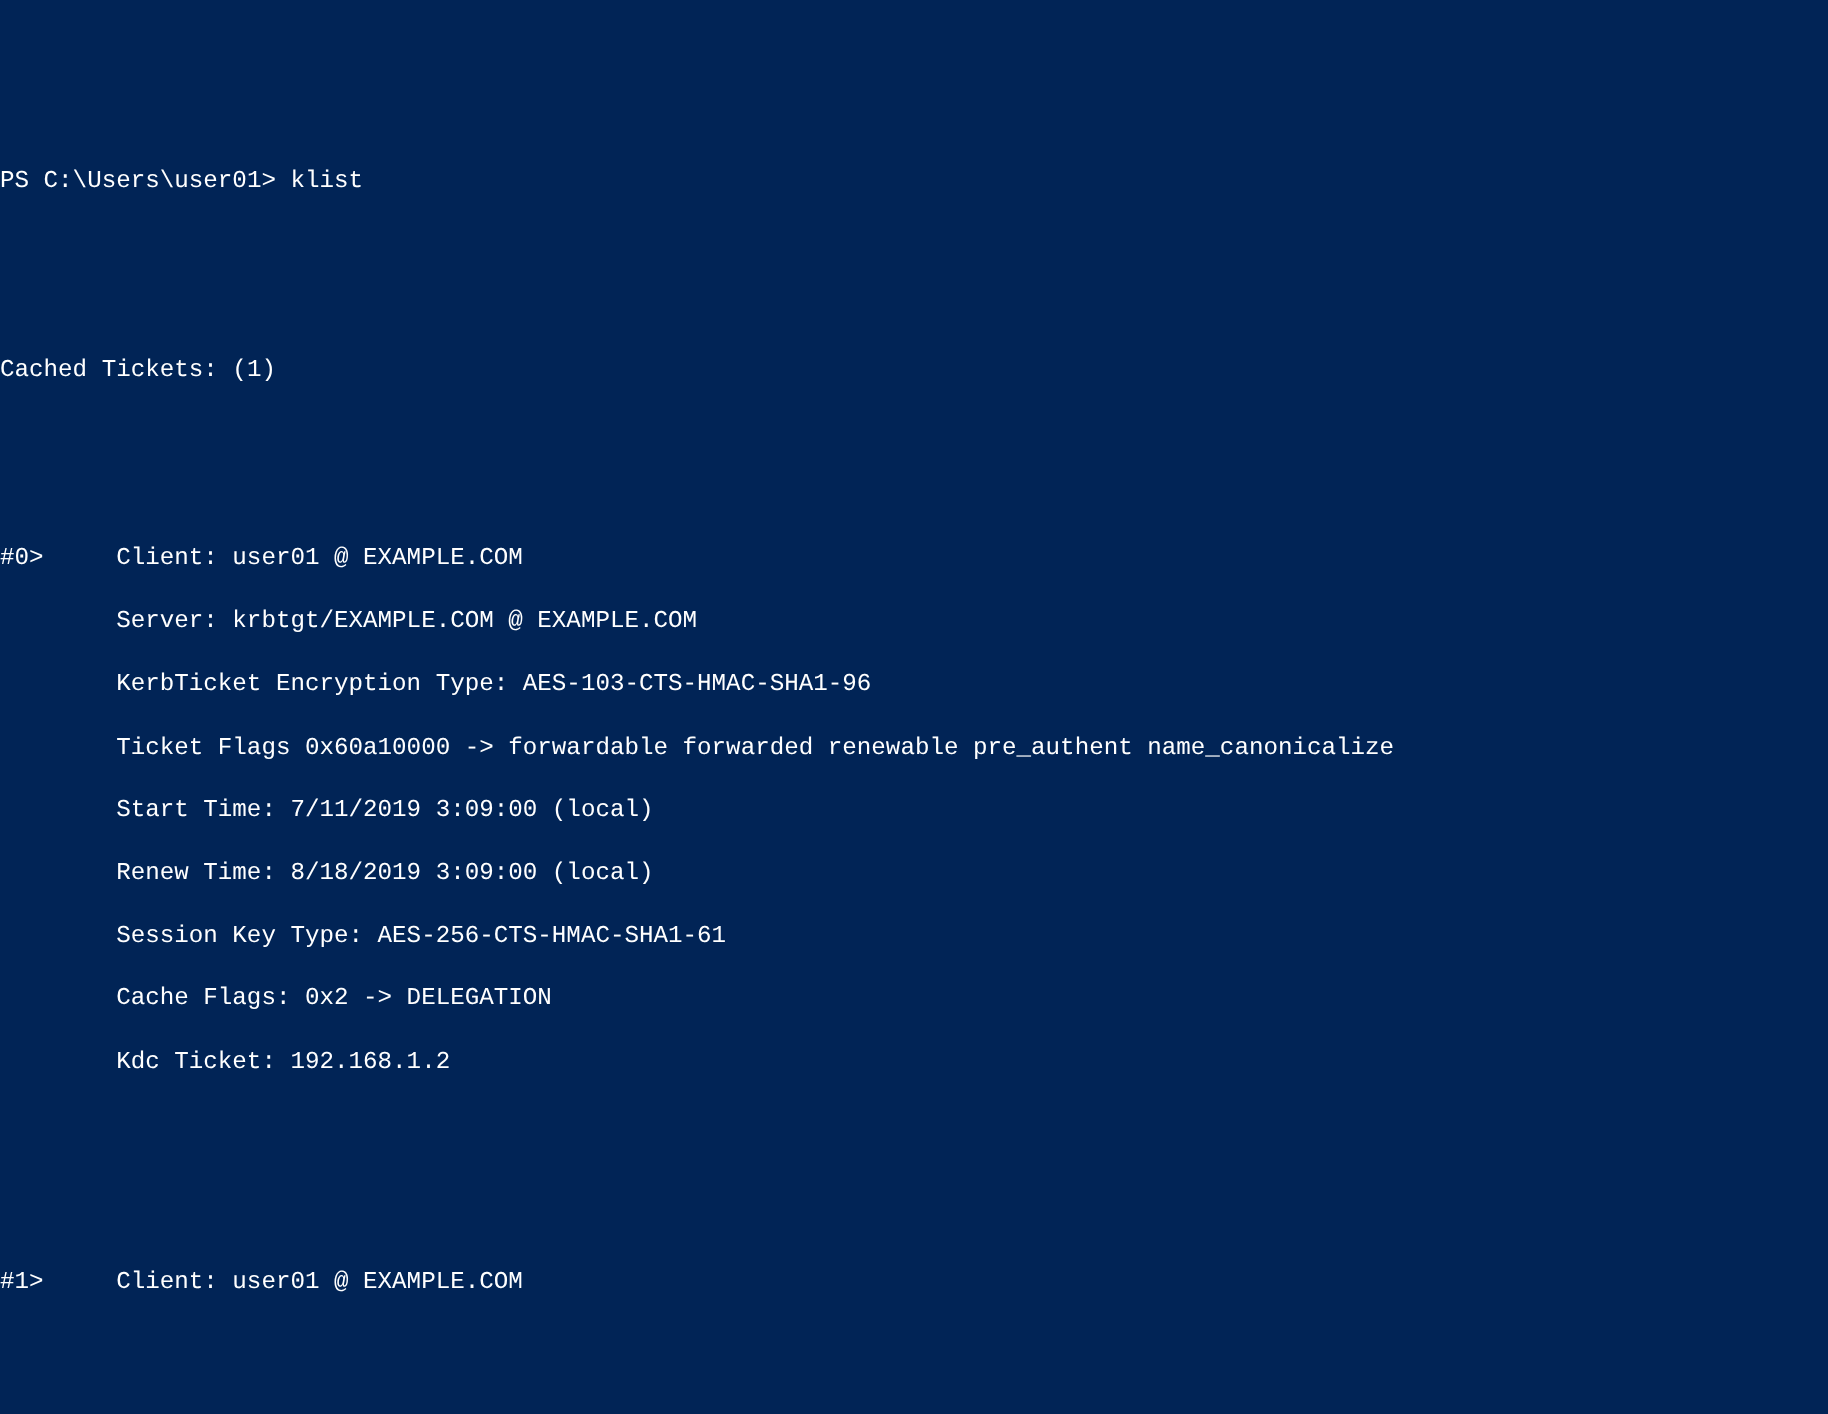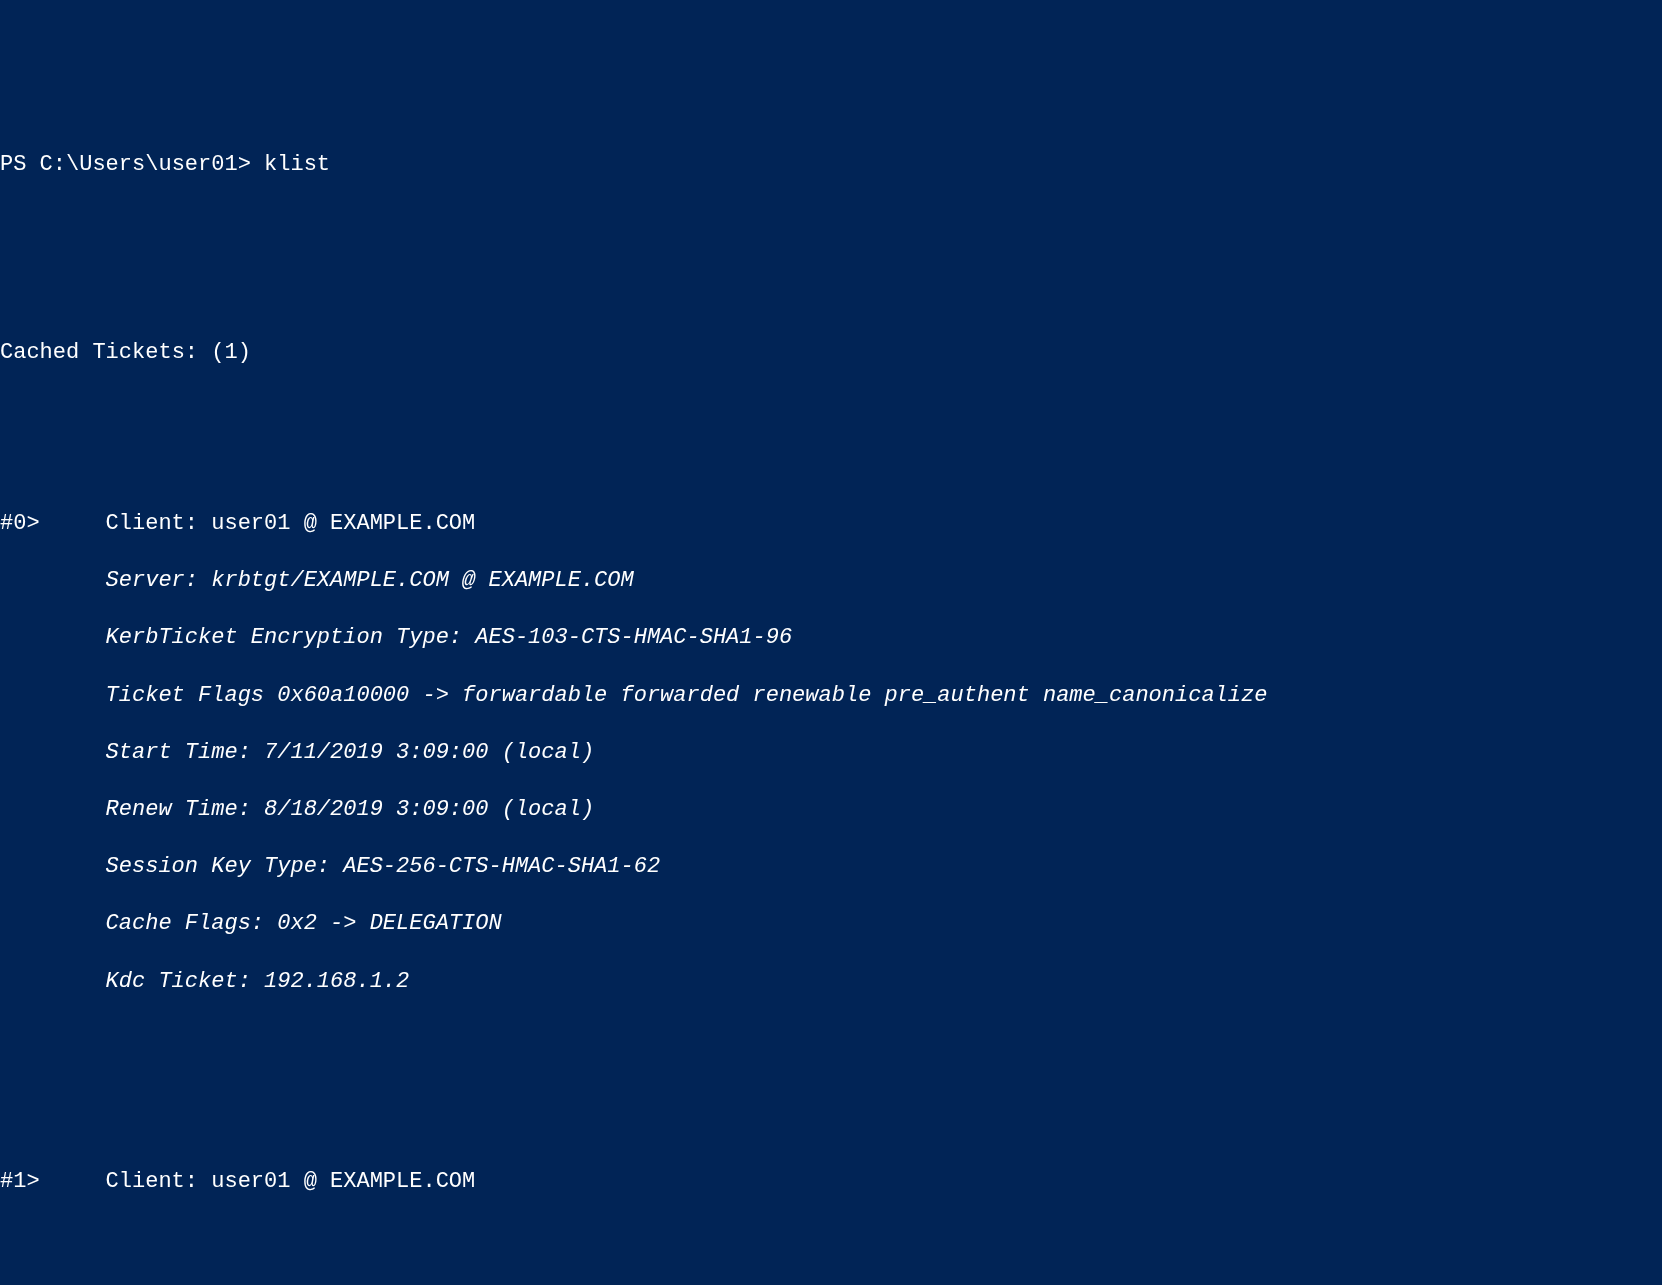--- a/index.html
+++ b/index.html
@@ -12,38 +12,37 @@
       color: #ffffff;
       font-family: 'NSimSun', 'SimSun', Consolas, 'Courier New', monospace;
       font-size: 22px;
       line-height: 1.3;
       padding: 8px 0 0 0;
       white-space: pre;
       width: 1662px;
       overflow: hidden;
     }
     .prompt-line {
-      margin-bottom: 16px;
+      margin-bottom: 0;
     }
     .blank-line {
       height: 1.3em;
     }
     .ticket-block {
       position: relative;
     }
     .ticket-header {
       display: flex;
     }
     .ticket-num {
       width: 8ch;
       flex-shrink: 0;
     }
     .ticket-line {
       display: block;
-      font-style: italic;
     }
     .indent {
       padding-left: 8ch;
     }
   </style>
 </head>
 <body>
 
 
 
@@ -54,21 +53,21 @@
 <div>Cached Tickets: (1)</div>
 <div class="blank-line"></div>
 
 <div class="ticket-block">
 <div class="ticket-header"><span class="ticket-num">#0&gt;</span><span>Client: user01 @ EXAMPLE.COM</span></div>
 <div class="indent ticket-line">Server: krbtgt/EXAMPLE.COM @ EXAMPLE.COM</div>
 <div class="indent ticket-line">KerbTicket Encryption Type: AES-103-CTS-HMAC-SHA1-96</div>
 <div class="indent ticket-line">Ticket Flags 0x60a10000 -&gt; forwardable forwarded renewable pre_authent name_canonicalize</div>
 <div class="indent ticket-line">Start Time: 7/11/2019 3:09:00 (local)</div>
 <div class="indent ticket-line">Renew Time: 8/18/2019 3:09:00 (local)</div>
-<div class="indent ticket-line">Session Key Type: AES-256-CTS-HMAC-SHA1-62</div>
+<div class="indent ticket-line">Session Key Type: AES-256-CTS-HMAC-SHA1-61</div>
 <div class="indent ticket-line">Cache Flags: 0x2 -&gt; DELEGATION</div>
 <div class="indent ticket-line">Kdc Ticket: 192.168.1.2</div>
 </div>
 <div class="blank-line"></div>
 
 <div class="ticket-block">
 <div class="ticket-header"><span class="ticket-num">#1&gt;</span><span>Client: user01 @ EXAMPLE.COM</span></div>
 
 
 

